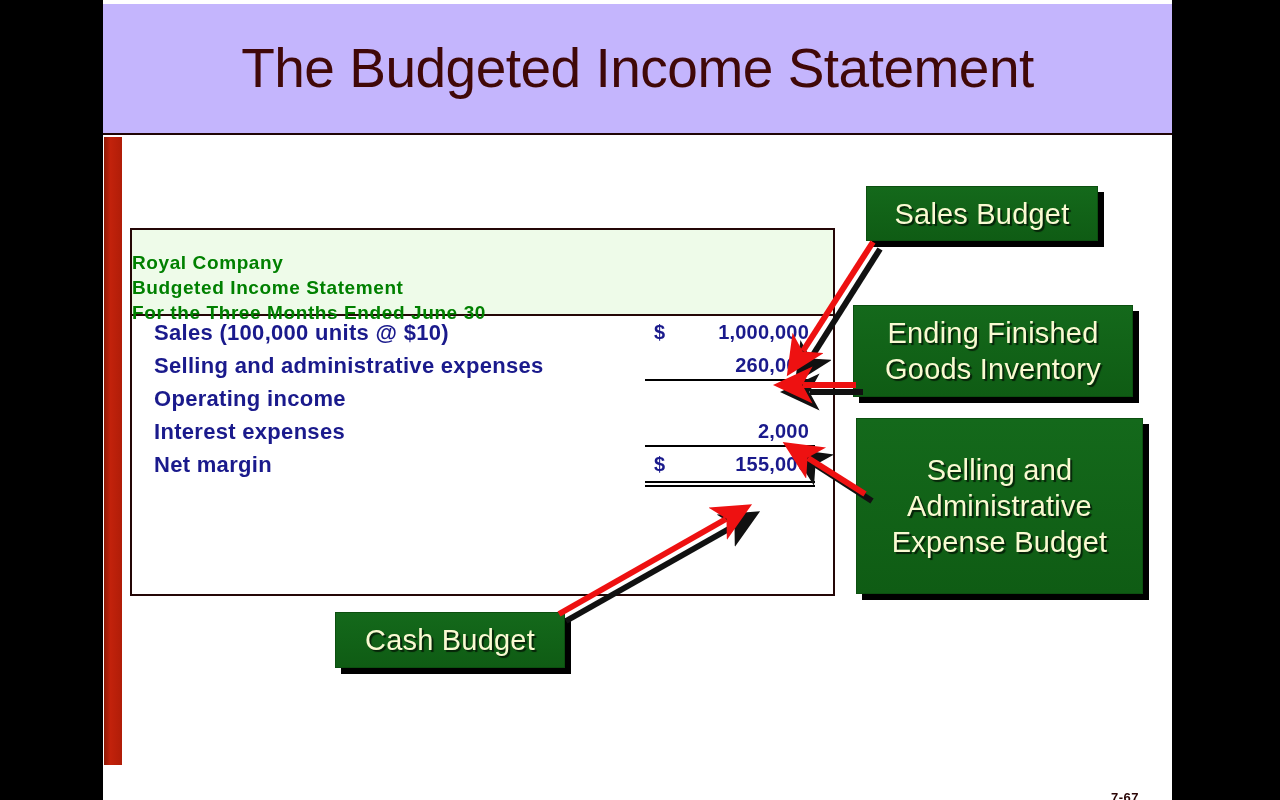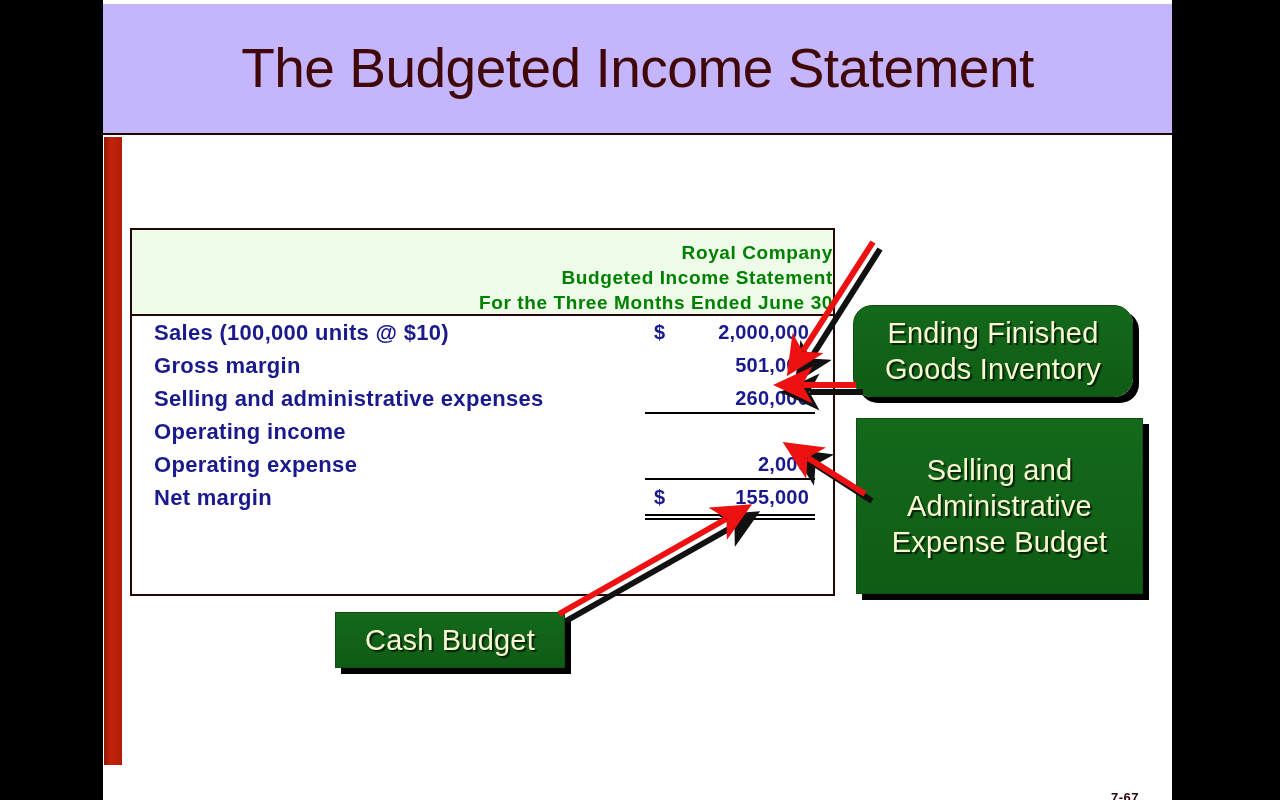--- a/index.html
+++ b/index.html
@@ -78,22 +78,22 @@
     background: #ffffff;
     border: 2px solid #240606;
     box-sizing: border-box;
   }
   .stmt-head {
     position: relative;
     height: 86px;
     background: #eefbe9;
     border-bottom: 2px solid #240606;
     box-sizing: border-box;
-    padding-top: 10px;
-    text-align: right;
+    padding-top: 20px;
+    text-align: left;
   }
   .stmt-head div {
     font-family: "Liberation Sans", sans-serif;
     font-size: 19px;
     font-weight: bold;
     color: #008000;
     line-height: 25px;
     letter-spacing: 0.6px;
     white-space: nowrap;
   }
@@ -182,21 +182,21 @@
     font-size: 29px;
     font-weight: 400;
     color: #fafad2;
     line-height: 36px;
     text-shadow: 2px 2px 1px rgba(0,0,0,0.65);
     letter-spacing: 0.2px;
     white-space: pre-line;
   }
 
   #callout-sales        { left: 763px; top: 186px; width: 232px; height: 55px; }
-  #callout-fg-inventory { left: 750px; top: 305px; width: 280px; height: 92px; border-radius: 19px; }
+  #callout-fg-inventory { left: 750px; top: 305px; width: 280px; height: 92px; }
   #callout-sga          { left: 753px; top: 418px; width: 287px; height: 176px; }
   #callout-cash         { left: 232px; top: 612px; width: 230px; height: 56px; }
 
   
   .arrows {
     position: absolute;
     left: 0; top: 0;
     width: 1069px;
     height: 800px;
     pointer-events: none;
@@ -233,56 +233,54 @@
         <div>Royal Company</div>
         <div>Budgeted Income Statement</div>
         <div>For the Three Months Ended June 30</div>
       </div>
 
       <div class="stmt-body">
 
         <div class="row">
           <span class="label">Sales (100,000 units @ $10)</span>
           <span class="cur">$</span>
-          <span class="amt">2,000,000</span>
-        </div>
-
-
-        <div class="row">
-          <span class="label">Gross margin</span>
-          <span class="cur"></span>
-          <span class="amt">501,000</span>
-        </div>
+          <span class="amt">1,000,000</span>
+        </div>
+
+
 
         <div class="row ruled">
           <span class="label">Selling and administrative expenses</span>
           <span class="cur"></span>
           <span class="amt">260,000</span>
         </div>
 
         <div class="row">
           <span class="label">Operating income</span>
           <span class="cur"></span>
         </div>
 
         <div class="row ruled">
-          <span class="label">Operating expense</span>
+          <span class="label">Interest expenses</span>
           <span class="cur"></span>
           <span class="amt">2,000</span>
         </div>
 
         <div class="row double-ruled">
           <span class="label">Net margin</span>
           <span class="cur">$</span>
           <span class="amt">155,000</span>
         </div>
 
       </div>
     </div>
 
+    <div class="callout" id="callout-sales">
+      <span>Sales Budget</span>
+    </div>
 
     <div class="callout" id="callout-fg-inventory">
       <span>Ending Finished
 Goods Inventory</span>
     </div>
 
     <div class="callout" id="callout-sga">
       <span>Selling and
 Administrative
 Expense Budget</span>

